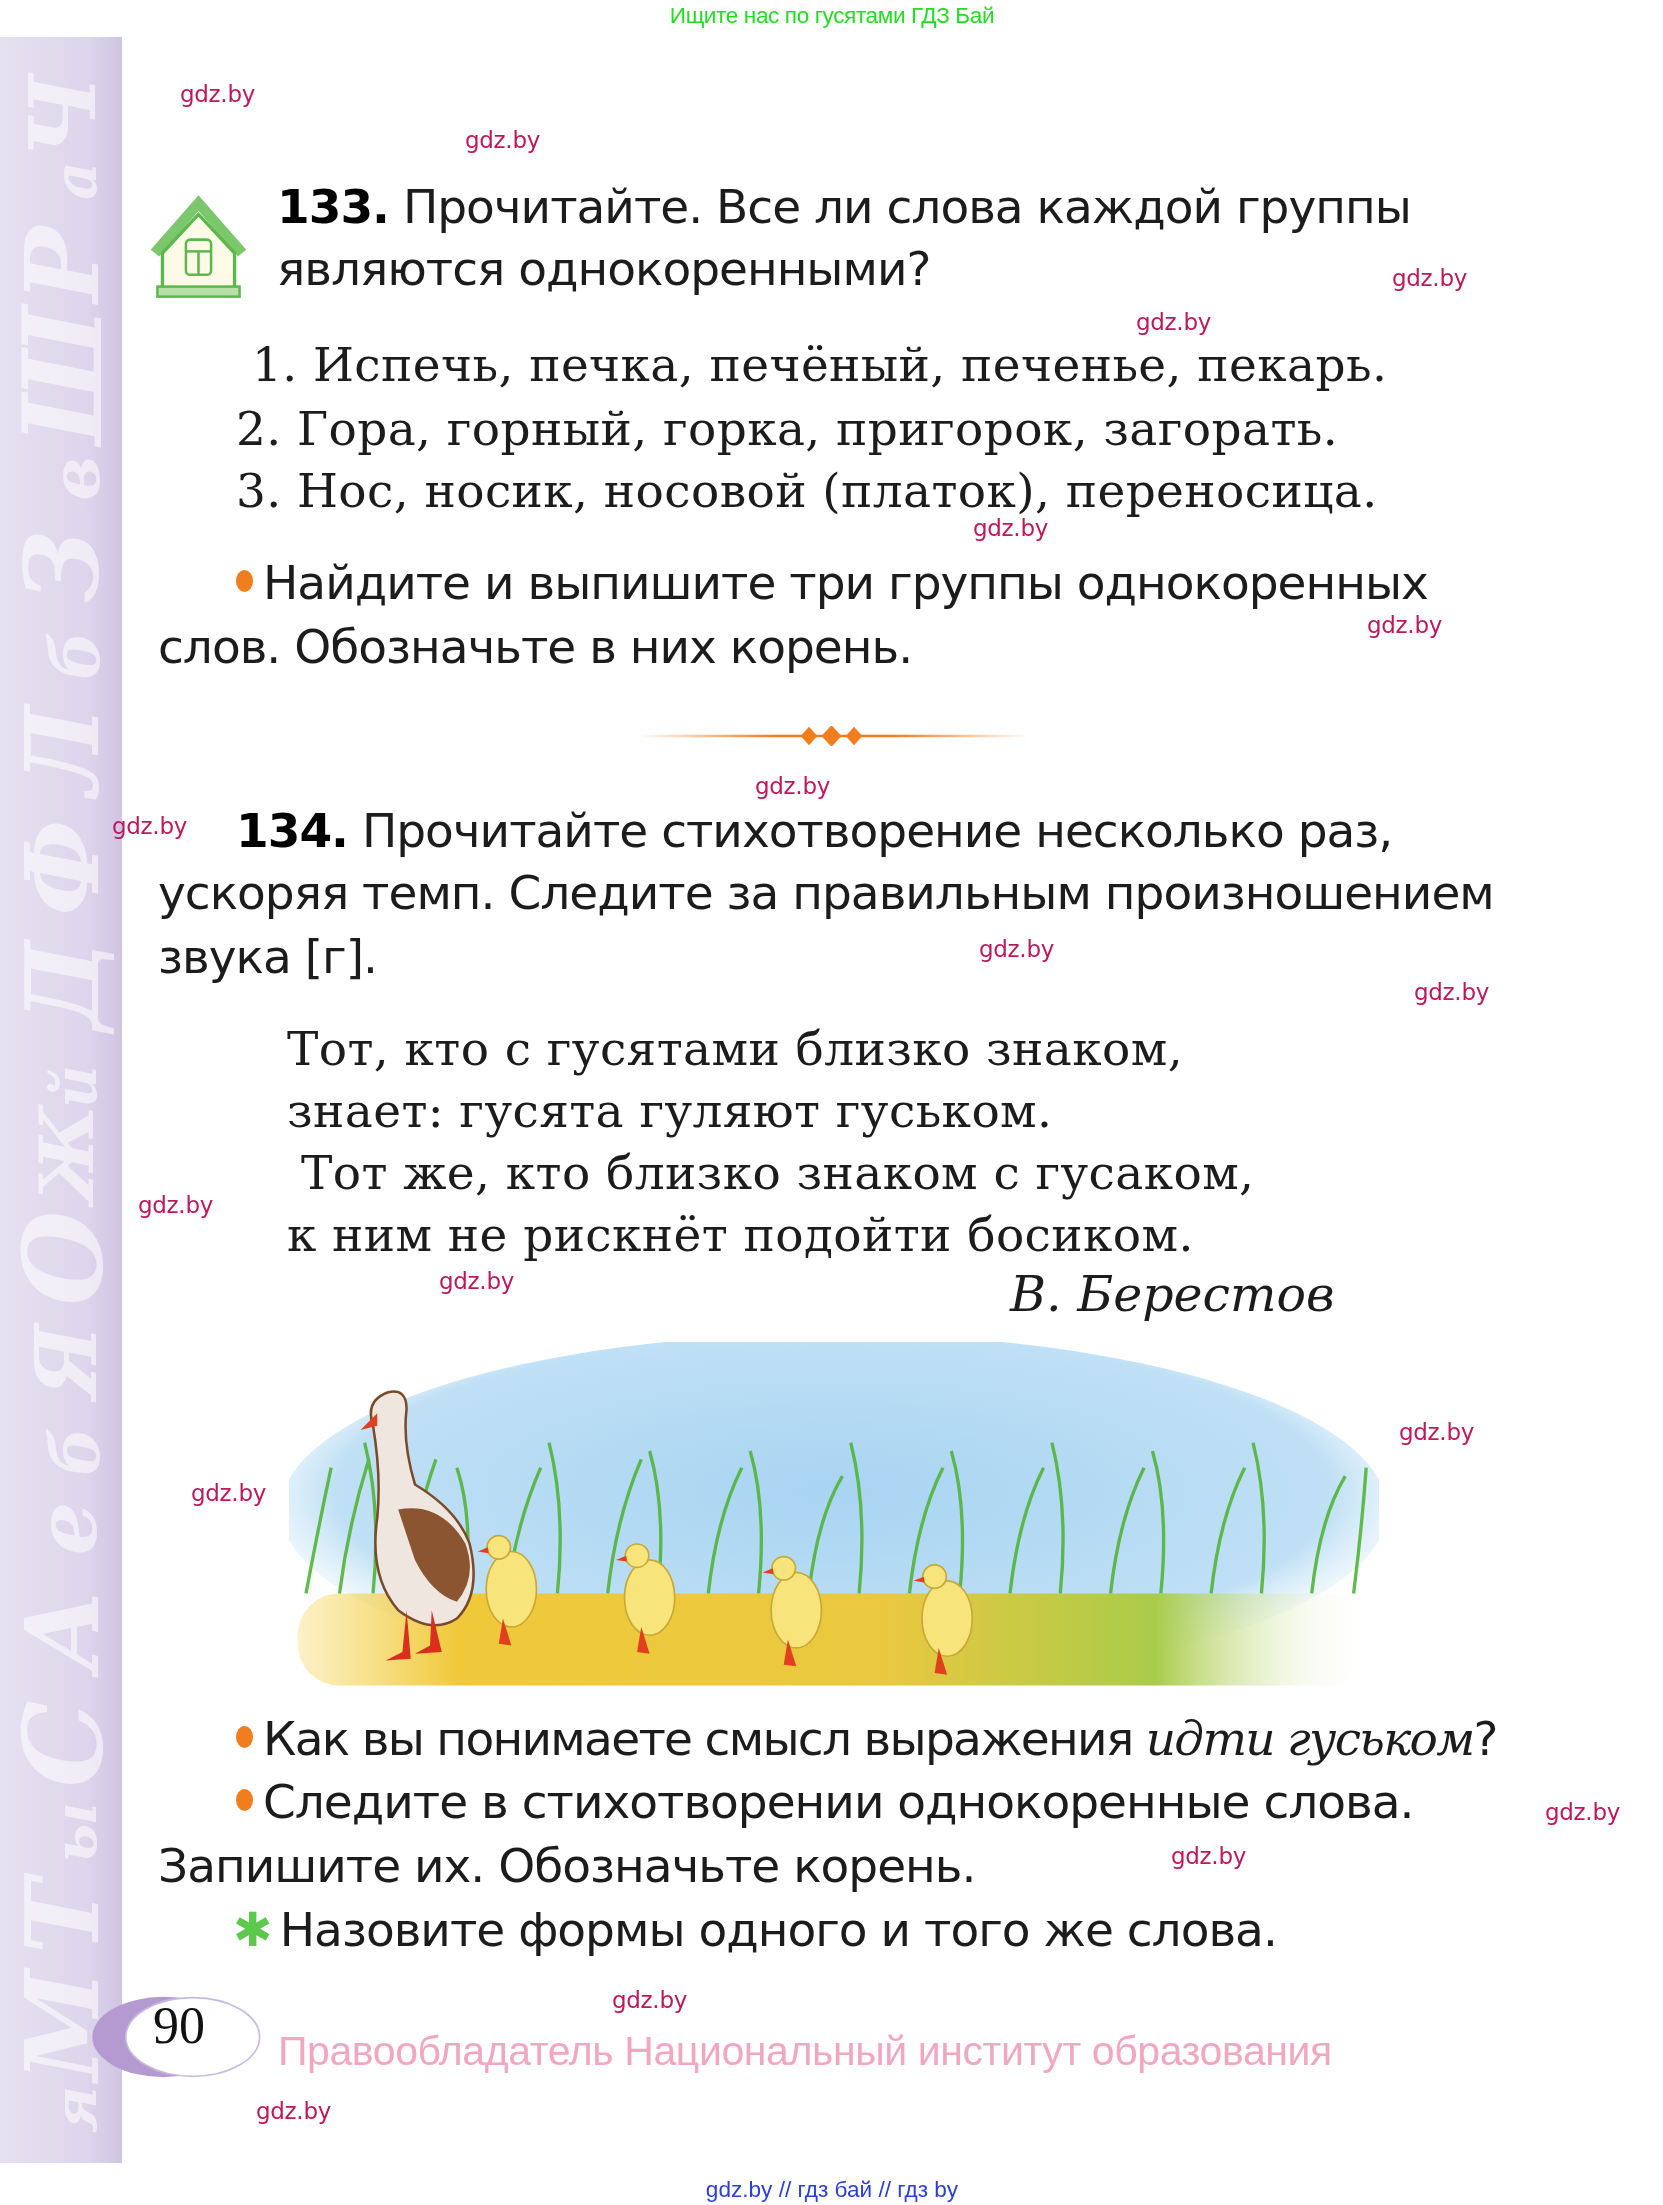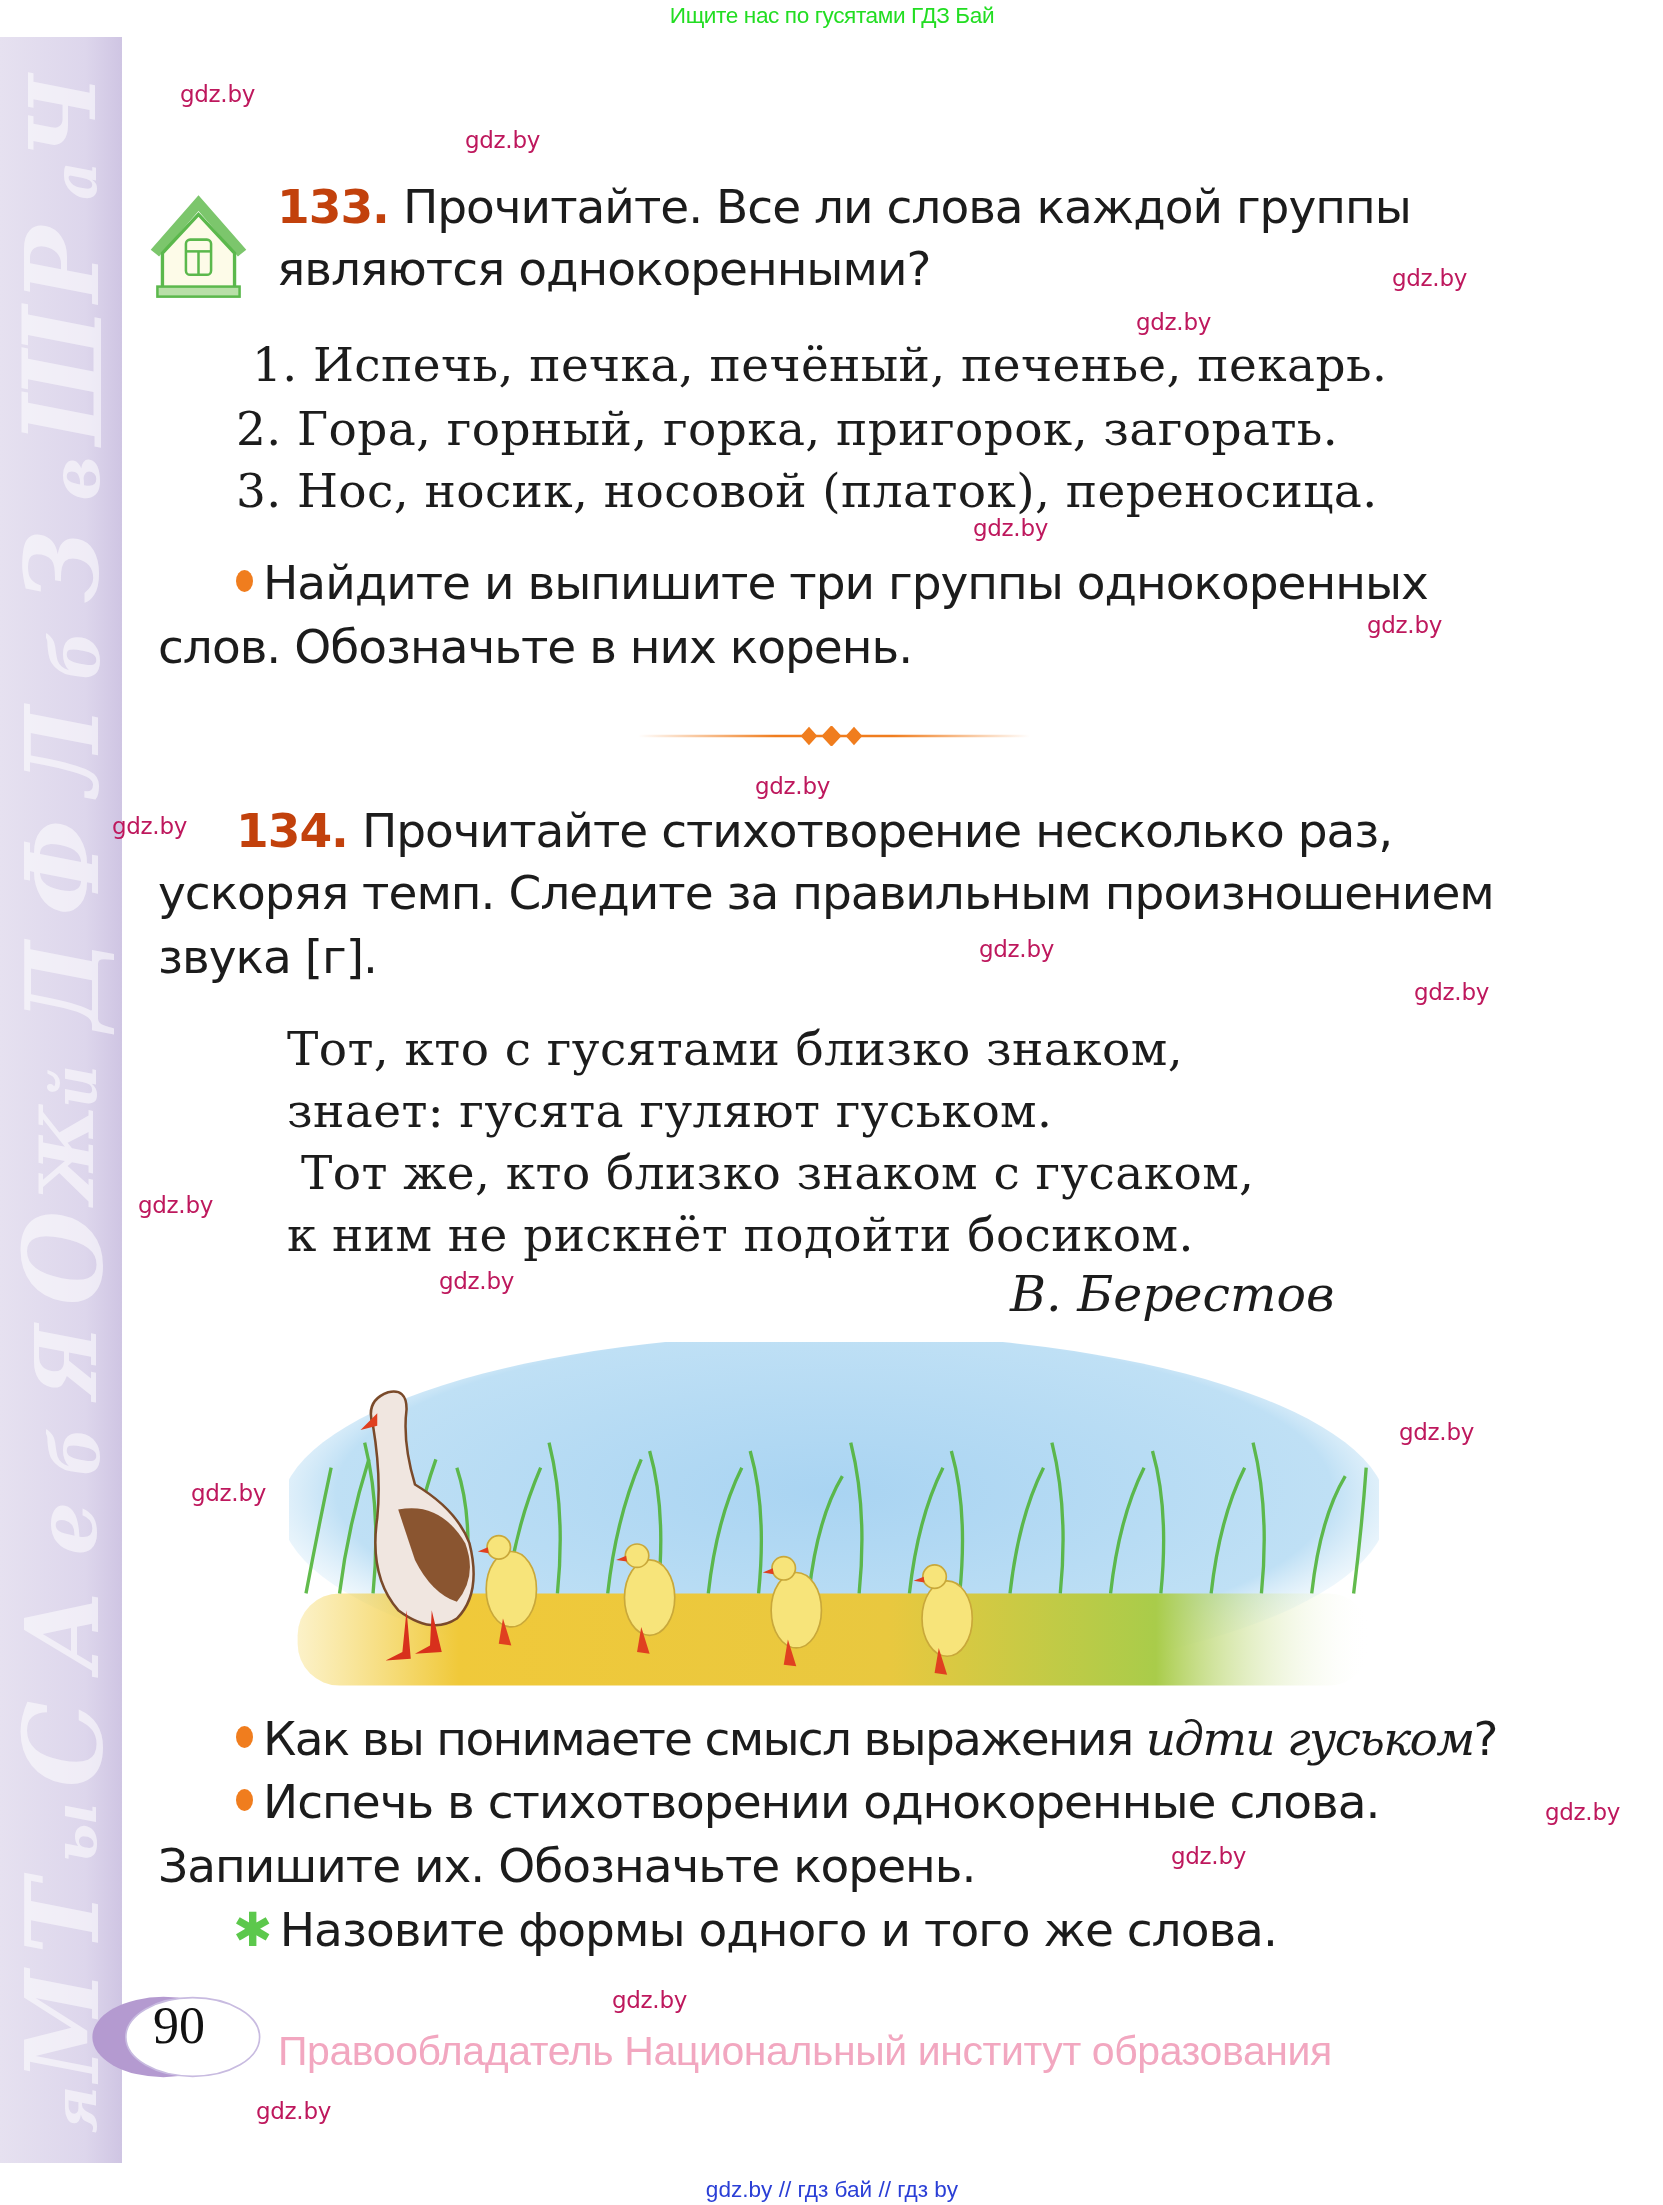--- a/index.html
+++ b/index.html
@@ -25,21 +25,21 @@
       width: 117px; text-align: center;
     }
     .wm {
       position: absolute; font-size: 23px; color: #be185d;
       font-family: "DejaVu Sans", sans-serif; letter-spacing: -0.3px;
     }
     .task-line {
       position: absolute; font-family: "DejaVu Sans", sans-serif;
       font-size: 47px; color: #1c1c1c; white-space: nowrap; letter-spacing: -1px;
     }
-    .task-num { color: #c2410c; font-weight: bold; }
+    .task-num { color: #000000; font-weight: bold; }
     .serif-line {
       position: absolute; font-family: "DejaVu Serif", serif;
       font-size: 47px; color: #1c1c1c; white-space: nowrap; letter-spacing: 0.4px;
     }
     .bullet {
       display: inline-block; width: 17px; height: 22px; border-radius: 50%;
       background: #f07d1e; margin-right: 10px; vertical-align: 6.7px;
     }
     .star { color: #5cc84c; font-weight: bold; margin-right: 8.4px; }
     .italic { font-style: italic; font-family: "DejaVu Serif", serif; }
@@ -245,21 +245,21 @@
       <path d="M420 340 L415 370 L430 372Z"></path>
     <path d="M595 355 L590 385 L605 387Z"></path>
       <path d="M775 365 L770 395 L785 397Z"></path>
   </g>
 </svg>
 
 <div class="task-line" style="left:236px;top:1711px;letter-spacing:-1.7px;">
   <span class="bullet"></span><span>Как вы понимаете смысл выражения </span><span class="italic">идти гуськом</span><span>?</span>
 </div>
 <div class="task-line" style="left:236px;top:1774px;">
-  <span class="bullet"></span><span>Испечь в стихотворении однокоренные слова.</span>
+  <span class="bullet"></span><span>Следите в стихотворении однокоренные слова.</span>
 </div>
 <div class="task-line" style="left:158px;top:1838px;">Запишите их. Обозначьте корень.</div>
 <div class="task-line" style="left:233px;top:1902px;">
   <span class="star">✱</span><span>Назовите формы одного и того же слова.</span>
 </div>
 
 <svg class="abs page-badge" viewBox="0 0 210 110">
   <ellipse cx="90" cy="55" rx="85" ry="48" fill="#b49ad0"></ellipse>
   <ellipse cx="125" cy="55" rx="80" ry="47" fill="#ffffff" stroke="#c8bbe0" stroke-width="2"></ellipse>
 </svg>

